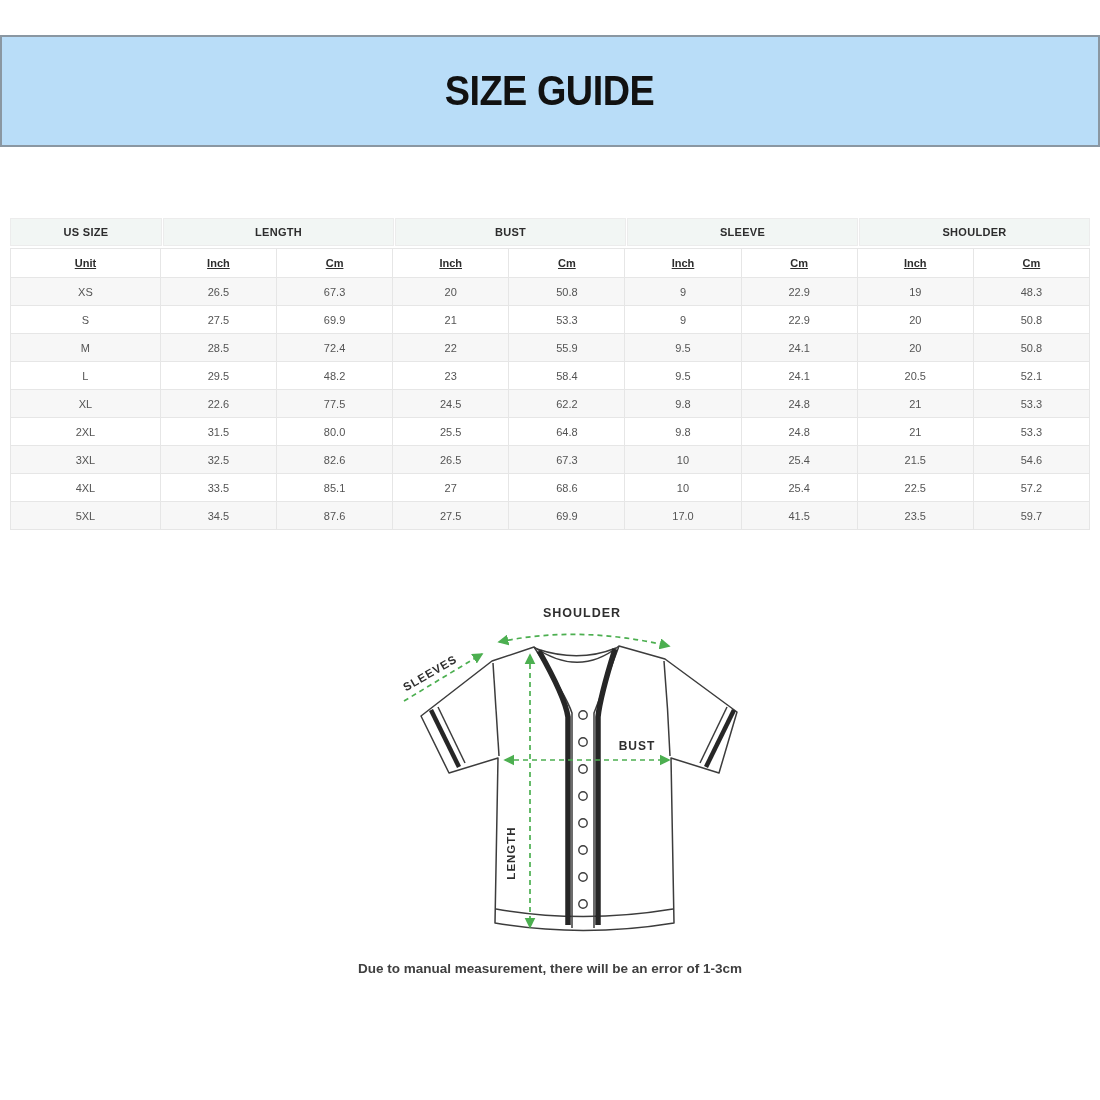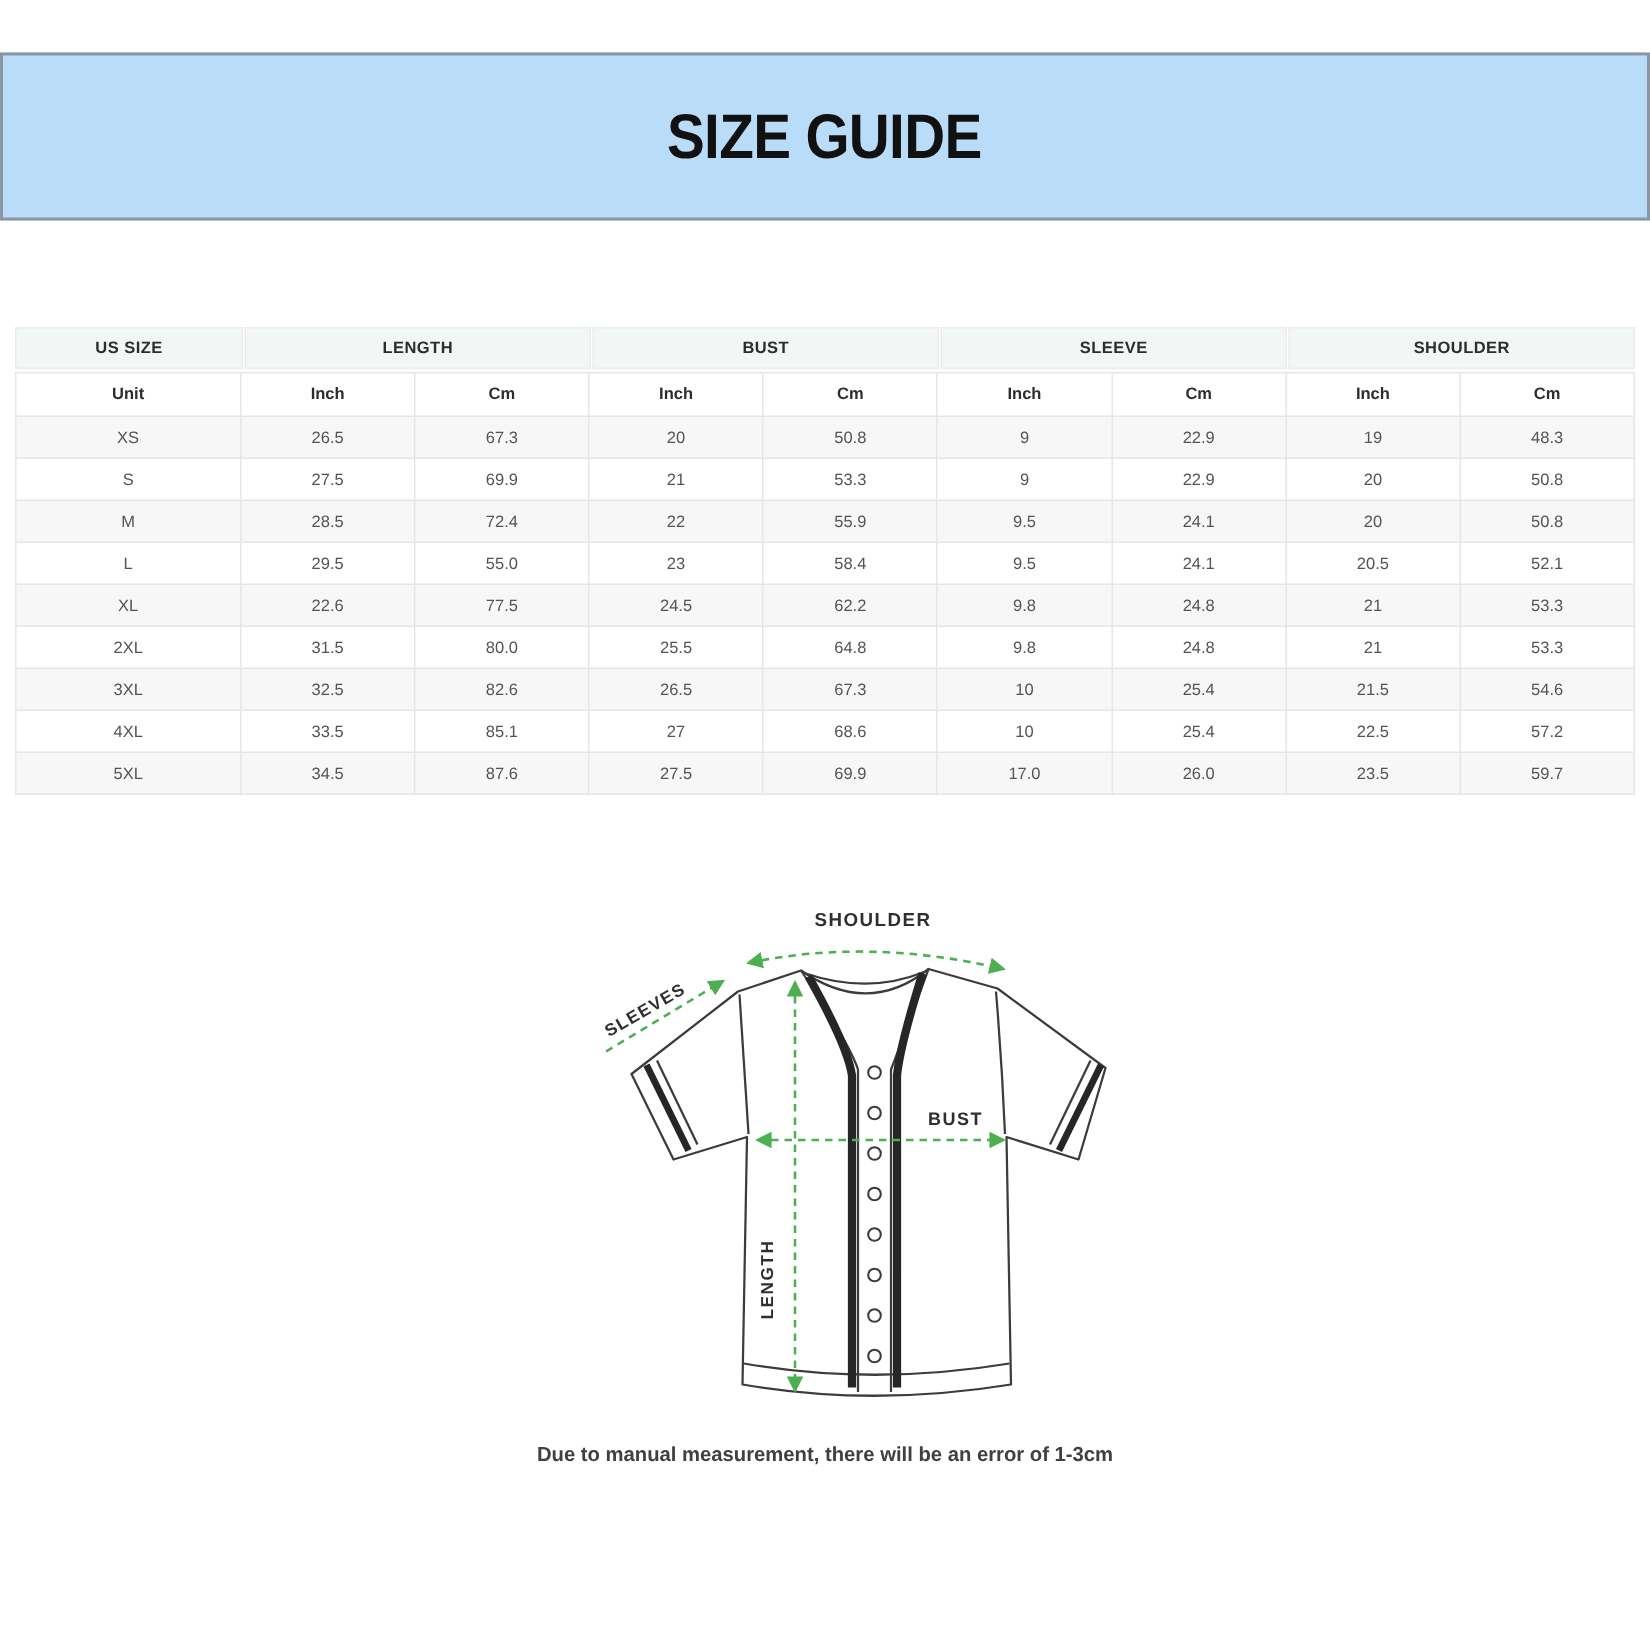--- a/index.html
+++ b/index.html
@@ -32,21 +32,21 @@
   .g-size { flex:150; }
   .g-grp  { flex:229; }
 
   table.size-table {
     width:100%; border-collapse:collapse; table-layout:fixed;
   }
   table.size-table th, table.size-table td {
     border:1px solid #e6e6e6; text-align:center; vertical-align:middle;
     font-size:11px; background:#fff;
   }
-  table.size-table th { height:29px; font-weight:bold; color:#2d2d2d; }
+  table.size-table th { height:29px; font-weight:bold; color:#2d2d2d;text-decoration:underline; }
   table.size-table td { height:28px; font-weight:normal; color:#545454; }
   table.size-table tr.alt td { background:#f7f7f7; }
 
   
   .diagram { margin-top:67px; text-align:center; }
   .diagram svg { margin-left:34px; }
   .m-label { font-weight:bold; fill:#2f2f2f; letter-spacing:1px; }
   .m-line  { stroke:#4caf50; stroke-width:1.7; fill:none; stroke-dasharray:5 4; }
   .j-line  { stroke:#3c3c3c; stroke-width:1.5; fill:none; }
   .j-pipe  { stroke:#262626; stroke-width:5.5; fill:none; }
@@ -123,21 +123,21 @@
             <td>22</td>
             <td>55.9</td>
             <td>9.5</td>
             <td>24.1</td>
             <td>20</td>
             <td>50.8</td>
           </tr>
           <tr>
             <td>L</td>
             <td>29.5</td>
-            <td>55.0</td>
+            <td>48.2</td>
             <td>23</td>
             <td>58.4</td>
             <td>9.5</td>
             <td>24.1</td>
             <td>20.5</td>
             <td>52.1</td>
           </tr>
           <tr class="alt">
             <td>XL</td>
             <td>22.6</td>
@@ -182,21 +182,21 @@
             <td>22.5</td>
             <td>57.2</td>
           </tr>
           <tr class="alt">
             <td>5XL</td>
             <td>34.5</td>
             <td>87.6</td>
             <td>27.5</td>
             <td>69.9</td>
             <td>17.0</td>
-            <td>26.0</td>
+            <td>41.5</td>
             <td>23.5</td>
             <td>59.7</td>
           </tr>
         </tbody>
     </table>
   </div>
 
   <div class="diagram">
     <svg width="370" height="350" viewBox="0 0 370 350" xmlns="http://www.w3.org/2000/svg">
       <defs>

